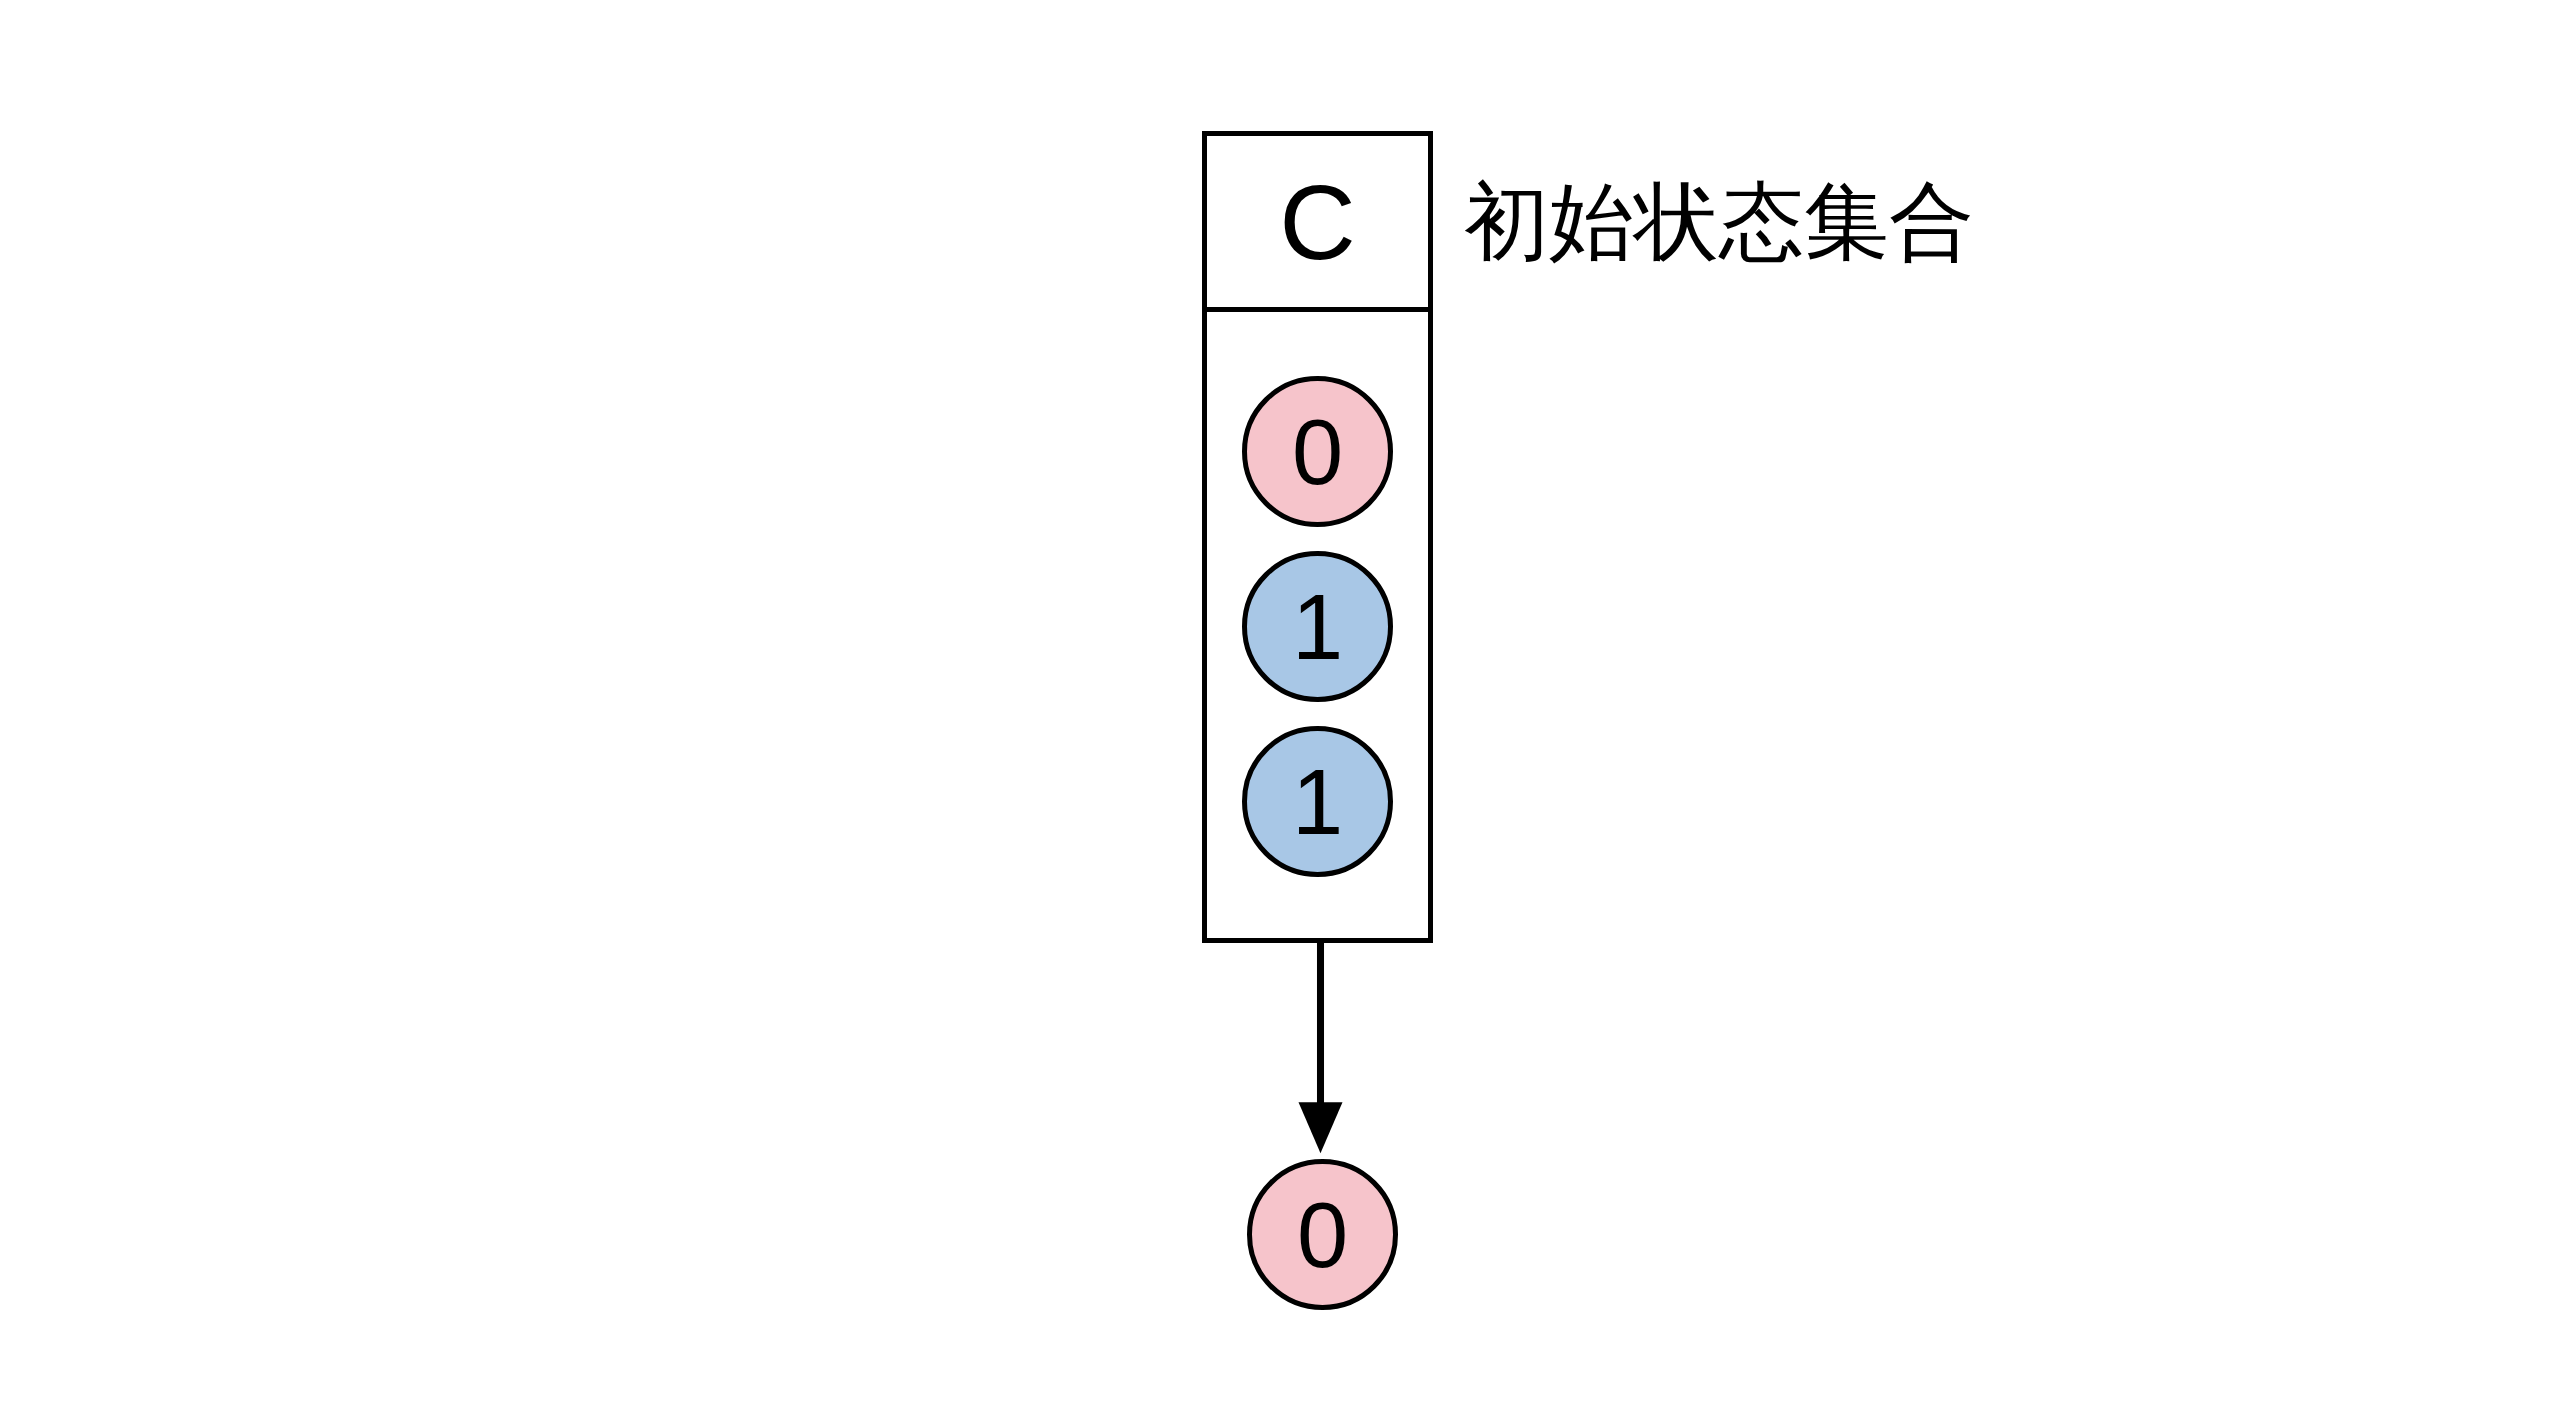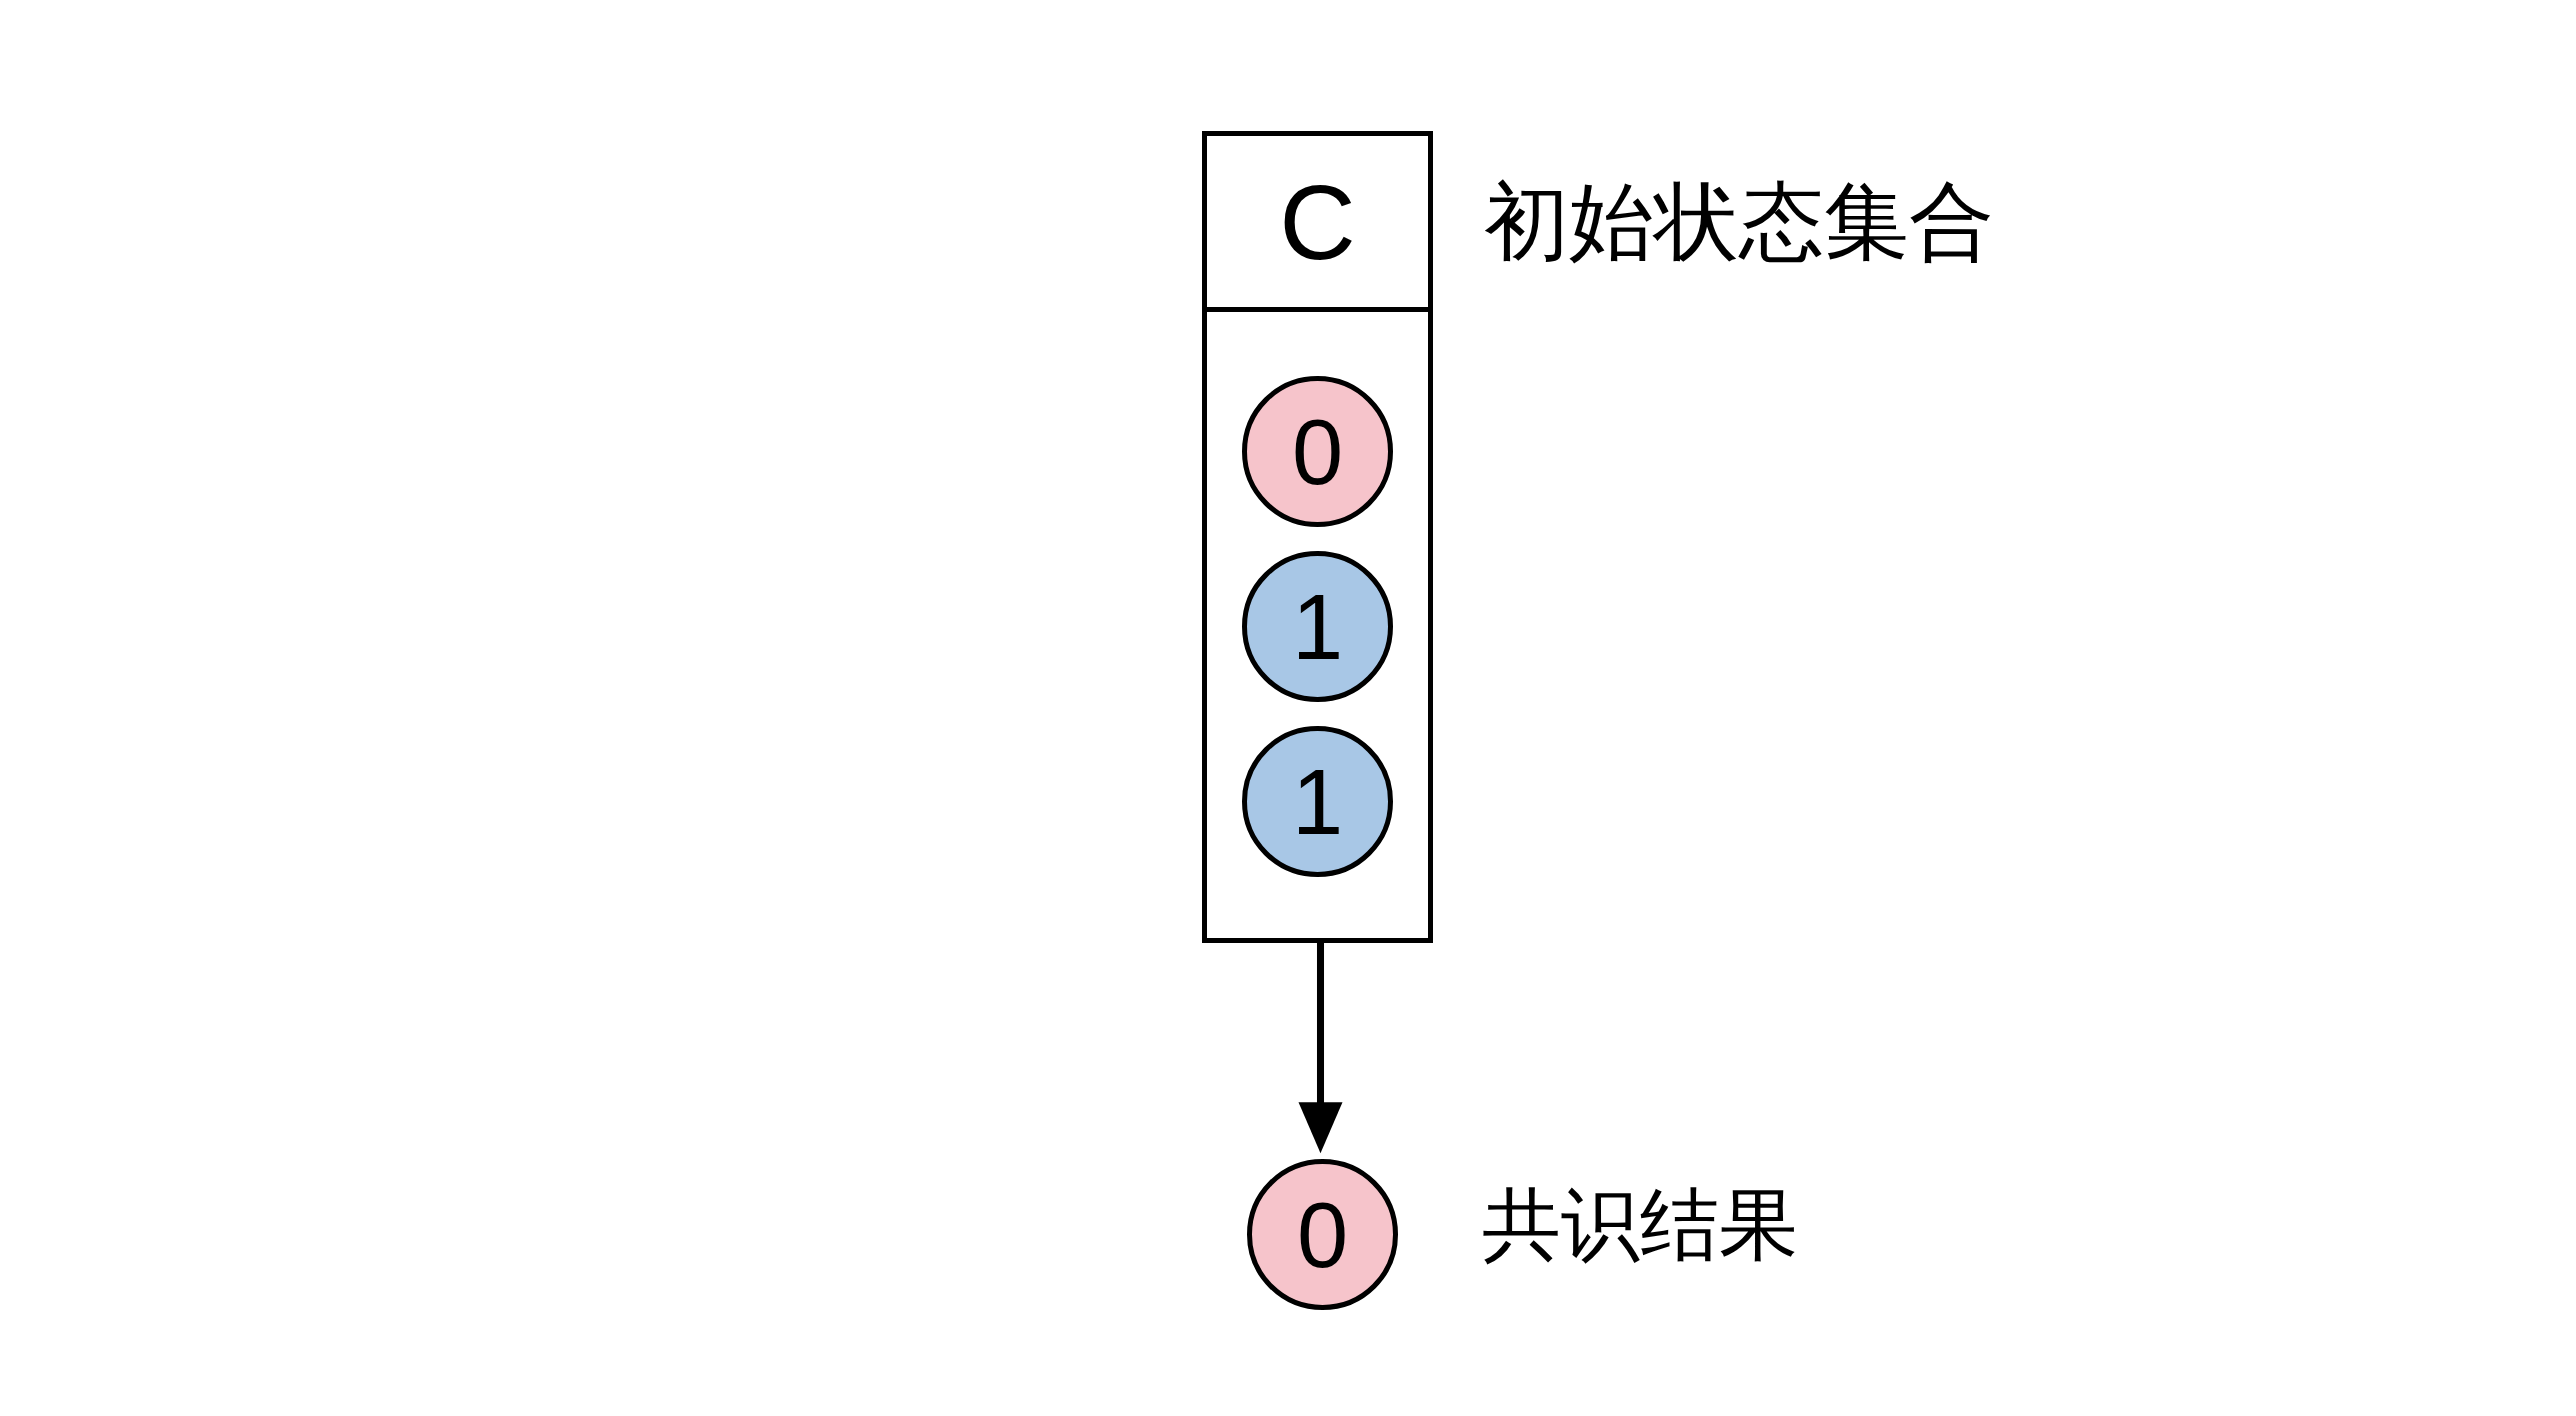--- a/index.html
+++ b/index.html
@@ -66,21 +66,20 @@
     left: 1247px;
     top: 1159px;
   }
 
   
   .annotation {
     position: absolute;
     display: flex;
     align-items: center;
     white-space: nowrap;
-    margin-left: 20px;
   }
   .annotation.top-label {
     left: 1464px;
     top: 131px;
     height: 182px;
     font-size: 85px;
   }
   .annotation.bottom-label {
     left: 1462px;
     top: 1149px;
@@ -123,16 +122,15 @@
 
   <svg class="arrow" viewBox="0 0 58 242" xmlns="http://www.w3.org/2000/svg">
     <line x1="29" y1="0" x2="29" y2="186" stroke="#000000" stroke-width="8"></line>
     <polygon points="4,182 54,182 29,240" fill="#000000"></polygon>
   </svg>
 
   <div class="node result-node" style="background-color: rgb(246, 196, 203);">
     <span>0</span>
   </div>
 
-  <div class="annotation bottom-label">共识结果</div>
 
 </div>
 
 
 </body></html>

